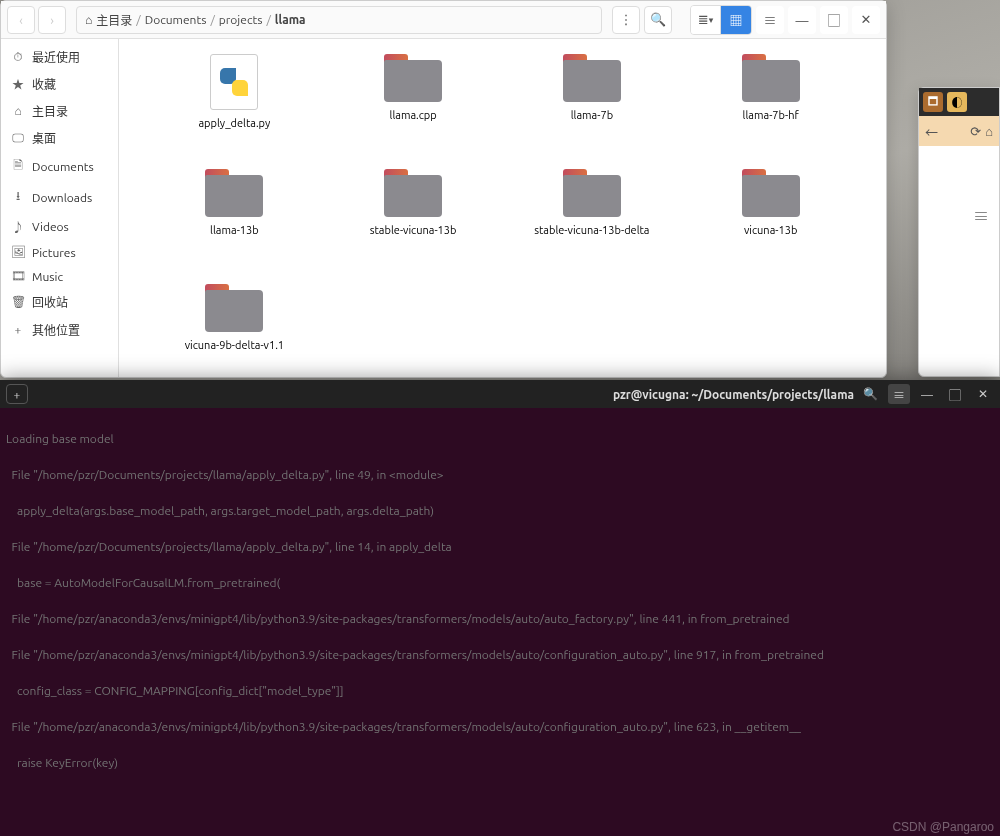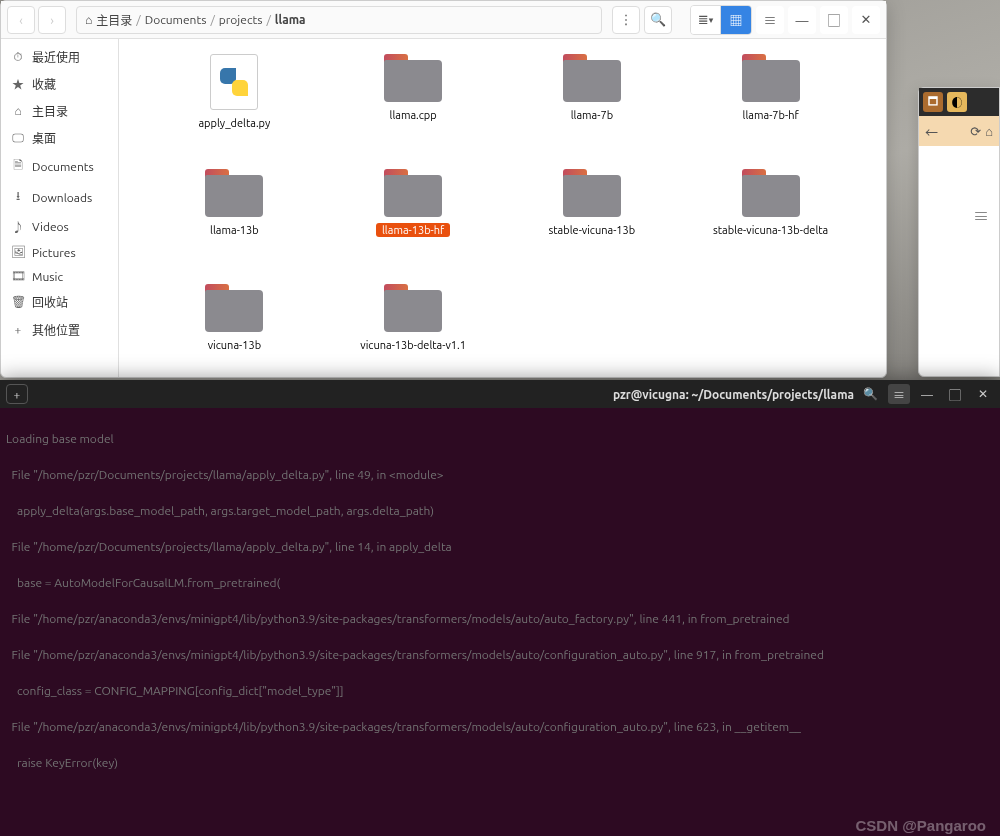--- a/index.html
+++ b/index.html
@@ -46,21 +46,21 @@
 .br-menu { position: absolute; right: 10px; top: 115px; color: #888; }
 
 .term-window { position: absolute; left: 0; bottom: 0; width: 1000px; height: 456px; background: #2d0a22; box-shadow: 0 -2px 20px rgba(0,0,0,0.4); display: flex; flex-direction: column; }
 .term-bar { height: 28px; background: #222; display: flex; align-items: center; font-size: 12px; color: #ccc; padding: 0 6px; gap: 6px; }
 .term-plus { width: 22px; height: 20px; border: 1px solid #555; border-radius: 4px; display: flex; align-items: center; justify-content: center; cursor: pointer; }
 .term-title { flex: 1; text-align: right; font-weight: 600; color: #ddd; }
 .term-tool { width: 22px; height: 20px; display: flex; align-items: center; justify-content: center; cursor: pointer; color: #ccc; border-radius: 3px; }
 .term-tool.hl { background: #444; }
 .term-body { flex: 1; padding: 4px 6px; font-family: "Ubuntu Mono", monospace; font-size: 12px; line-height: 18px; color: #737373; overflow: hidden; white-space: pre; }
 .tl { white-space: pre-wrap; }
-.watermark { position: absolute; right: 14px; bottom: 2px; font-size: 15px; color: rgba(255,255,255,0.35); font-family: sans-serif; font-weight: bold; }
+.watermark { position: absolute; right: 6px; bottom: 2px; font-size: 12px; color: rgba(255,255,255,0.35); font-family: sans-serif; }
 </style>
 </head>
 <body>
 
 <div class="desktop"></div>
 
 <div class="browser-window">
   <div class="br-tabs">
     <div class="br-tab" style="background:#ab6c2f;color:#fff">🗖</div>
     <div class="br-tab" style="background:#e6b85c">◐</div>
@@ -168,39 +168,35 @@
           <div class="label">llama-7b</div>
         </div>
         <div class="entry">
           <div class="folder-ic"></div>
           <div class="label">llama-7b-hf</div>
         </div>
         <div class="entry">
           <div class="folder-ic"></div>
           <div class="label">llama-13b</div>
         </div>
-        <div class="entry selected">
-          <div class="folder-ic"></div>
-          <div class="label">llama-13b-hf</div>
-        </div>
         <div class="entry">
           <div class="folder-ic"></div>
           <div class="label">stable-vicuna-13b</div>
         </div>
         <div class="entry">
           <div class="folder-ic"></div>
           <div class="label">stable-vicuna-13b-delta</div>
         </div>
         <div class="entry">
           <div class="folder-ic"></div>
           <div class="label">vicuna-13b</div>
         </div>
         <div class="entry">
           <div class="folder-ic"></div>
-          <div class="label">vicuna-13b-delta-v1.1</div>
+          <div class="label">vicuna-9b-delta-v1.1</div>
         </div>
       </div>
   </div>
 </div>
 
 <div class="term-window">
   <div class="term-bar">
     <div class="term-plus">+</div>
     <div class="term-title">pzr@vicugna: ~/Documents/projects/llama</div>
     <div class="term-tool">🔍</div>

